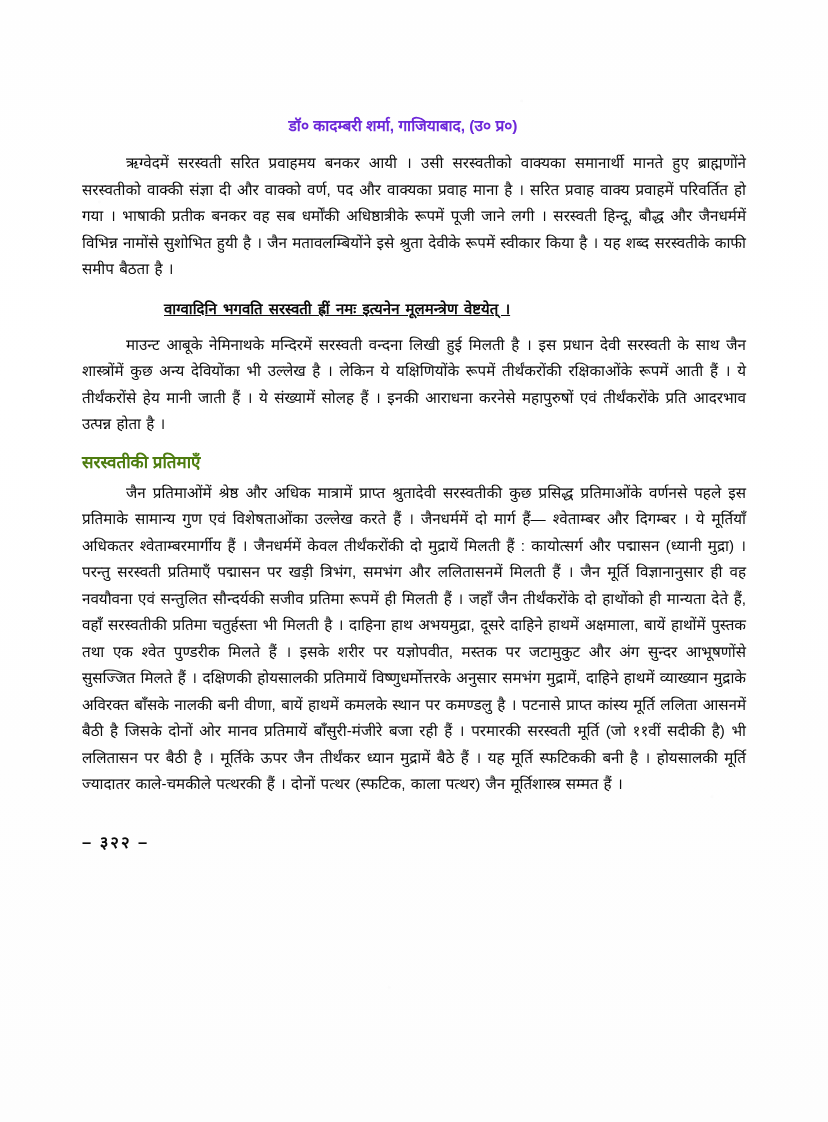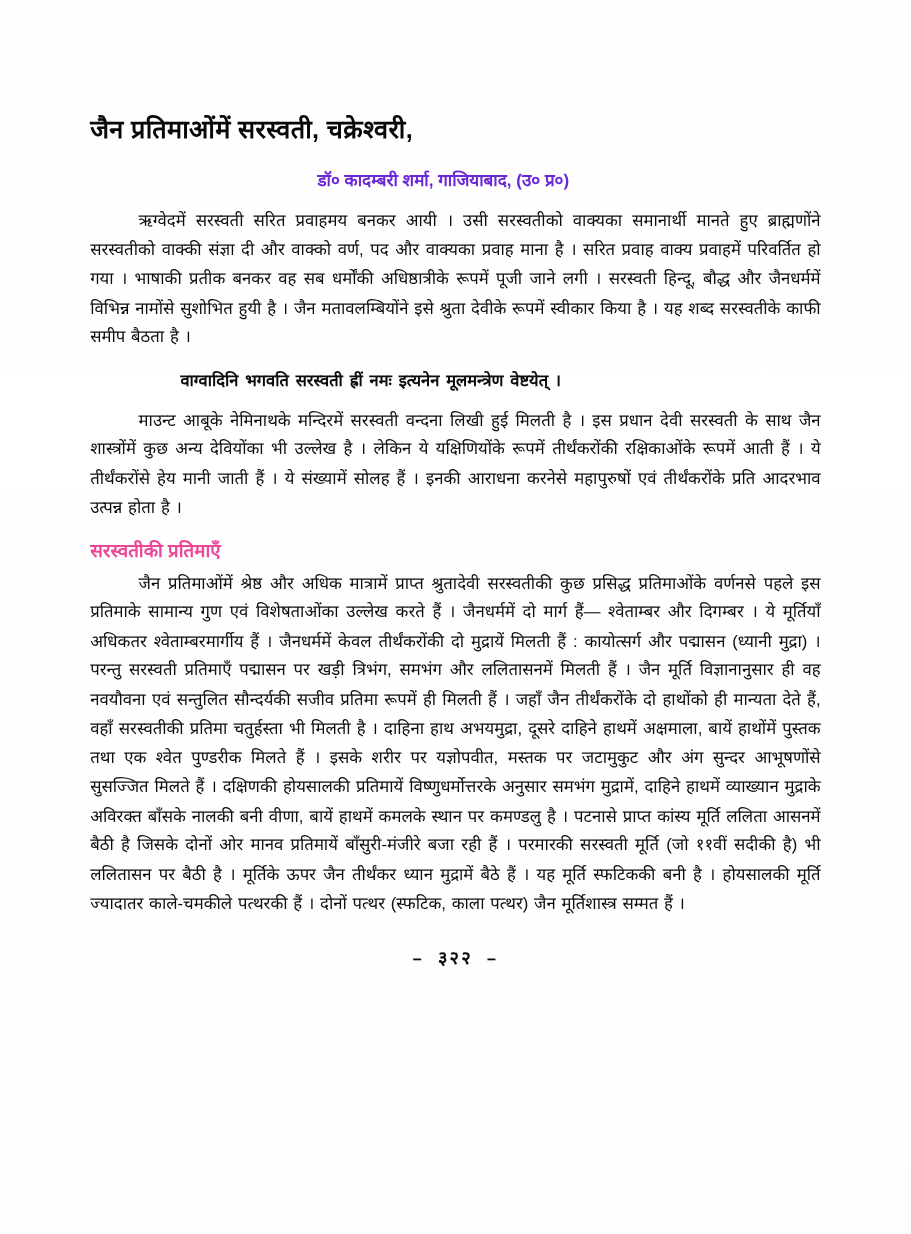--- a/index.html
+++ b/index.html
@@ -85,38 +85,39 @@
     font-family: "Liberation Sans", "DejaVu Sans", sans-serif;
     font-weight: 700;
     font-size: 15px;
     line-height: 27px;
     color: #0c0c0c;
   }
   .verse-line {
     display: block;
     padding-left: 82px;
     word-spacing: 2px;
+    text-decoration: underline;
   }
   .verse-line.spaced { word-spacing: 7px; }
 
   
   .section-heading {
     margin: 12px 0 4px 0;
     font-family: "Liberation Sans", "DejaVu Sans", sans-serif;
     font-weight: 700;
     font-size: 17px;
     line-height: 26px;
-    color: #ec4899;
+    color: #4d7c0f;
   }
 
   
   .page-number {
-    margin-top: 22px;
-    text-align: center;
-    font-family: Liberation Mono, monospace;
+    margin-top: 32px;
+    text-align: left;
+    font-family: Liberation Sans, sans-serif;
     font-weight: 700;
     font-size: 16.5px;
     letter-spacing: 2px;
     color: #0a0a0a;
   }
 
   
   .footer {
     position: absolute;
     left: 0;
@@ -134,21 +135,20 @@
   .footer-right  { margin-right: 18px; flex: 0 0 auto; font-style: italic; }
 </style>
 </head>
 <body>
 
 <div class="page-scan"></div>
 
 <div class="content">
 
   <h1 class="doc-title">
-    <span class="tline">जैन प्रतिमाओंमें सरस्वती, चक्रेश्वरी,</span>
   </h1>
 
   <div class="author-line">डॉ० कादम्बरी शर्मा, गाजियाबाद, (उ० प्र०)</div>
 
   <div class="gap-md"></div>
 
   <p class="para indent">ऋग्वेदमें सरस्वती सरित प्रवाहमय बनकर आयी । उसी सरस्वतीको वाक्यका समानार्थी मानते हुए ब्राह्मणोंने सरस्वतीको वाक्की संज्ञा दी और वाक्को वर्ण, पद और वाक्यका प्रवाह माना है । सरित प्रवाह वाक्य प्रवाहमें परिवर्तित हो गया । भाषाकी प्रतीक बनकर वह सब धर्मोंकी अधिष्ठात्रीके रूपमें पूजी जाने लगी । सरस्वती हिन्दू, बौद्ध और जैनधर्ममें विभिन्न नामोंसे सुशोभित हुयी है । जैन मतावलम्बियोंने इसे श्रुता देवीके रूपमें स्वीकार किया है । यह शब्द सरस्वतीके काफी समीप बैठता है ।</p>
 
   <div class="verse-block">
     <span class="verse-line">वाग्वादिनि भगवति सरस्वती ह्रीं नमः इत्यनेन मूलमन्त्रेण वेष्टयेत् ।</span>

